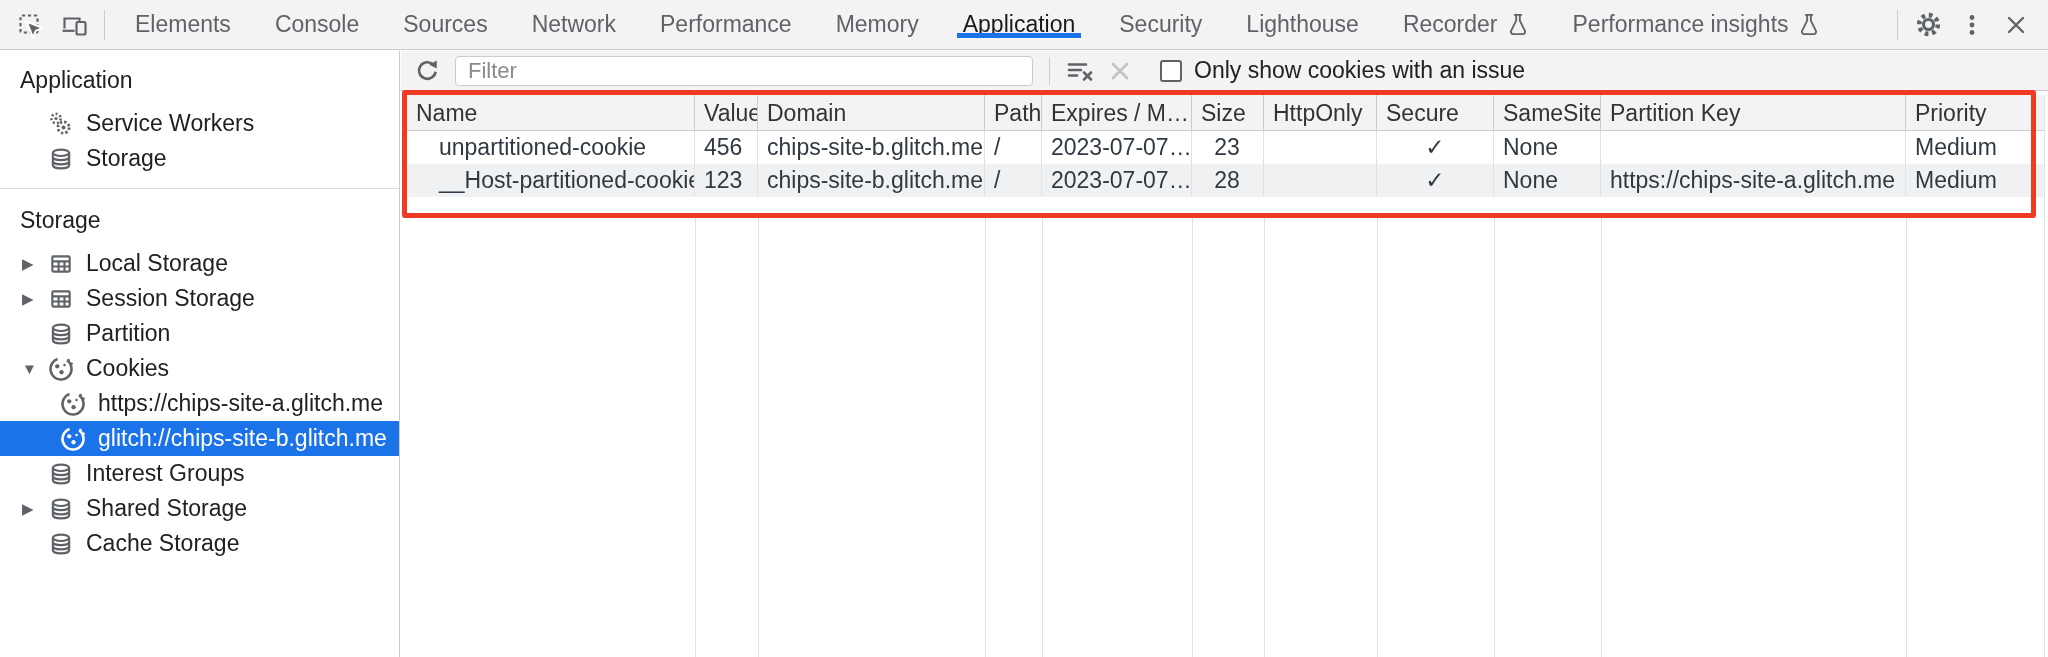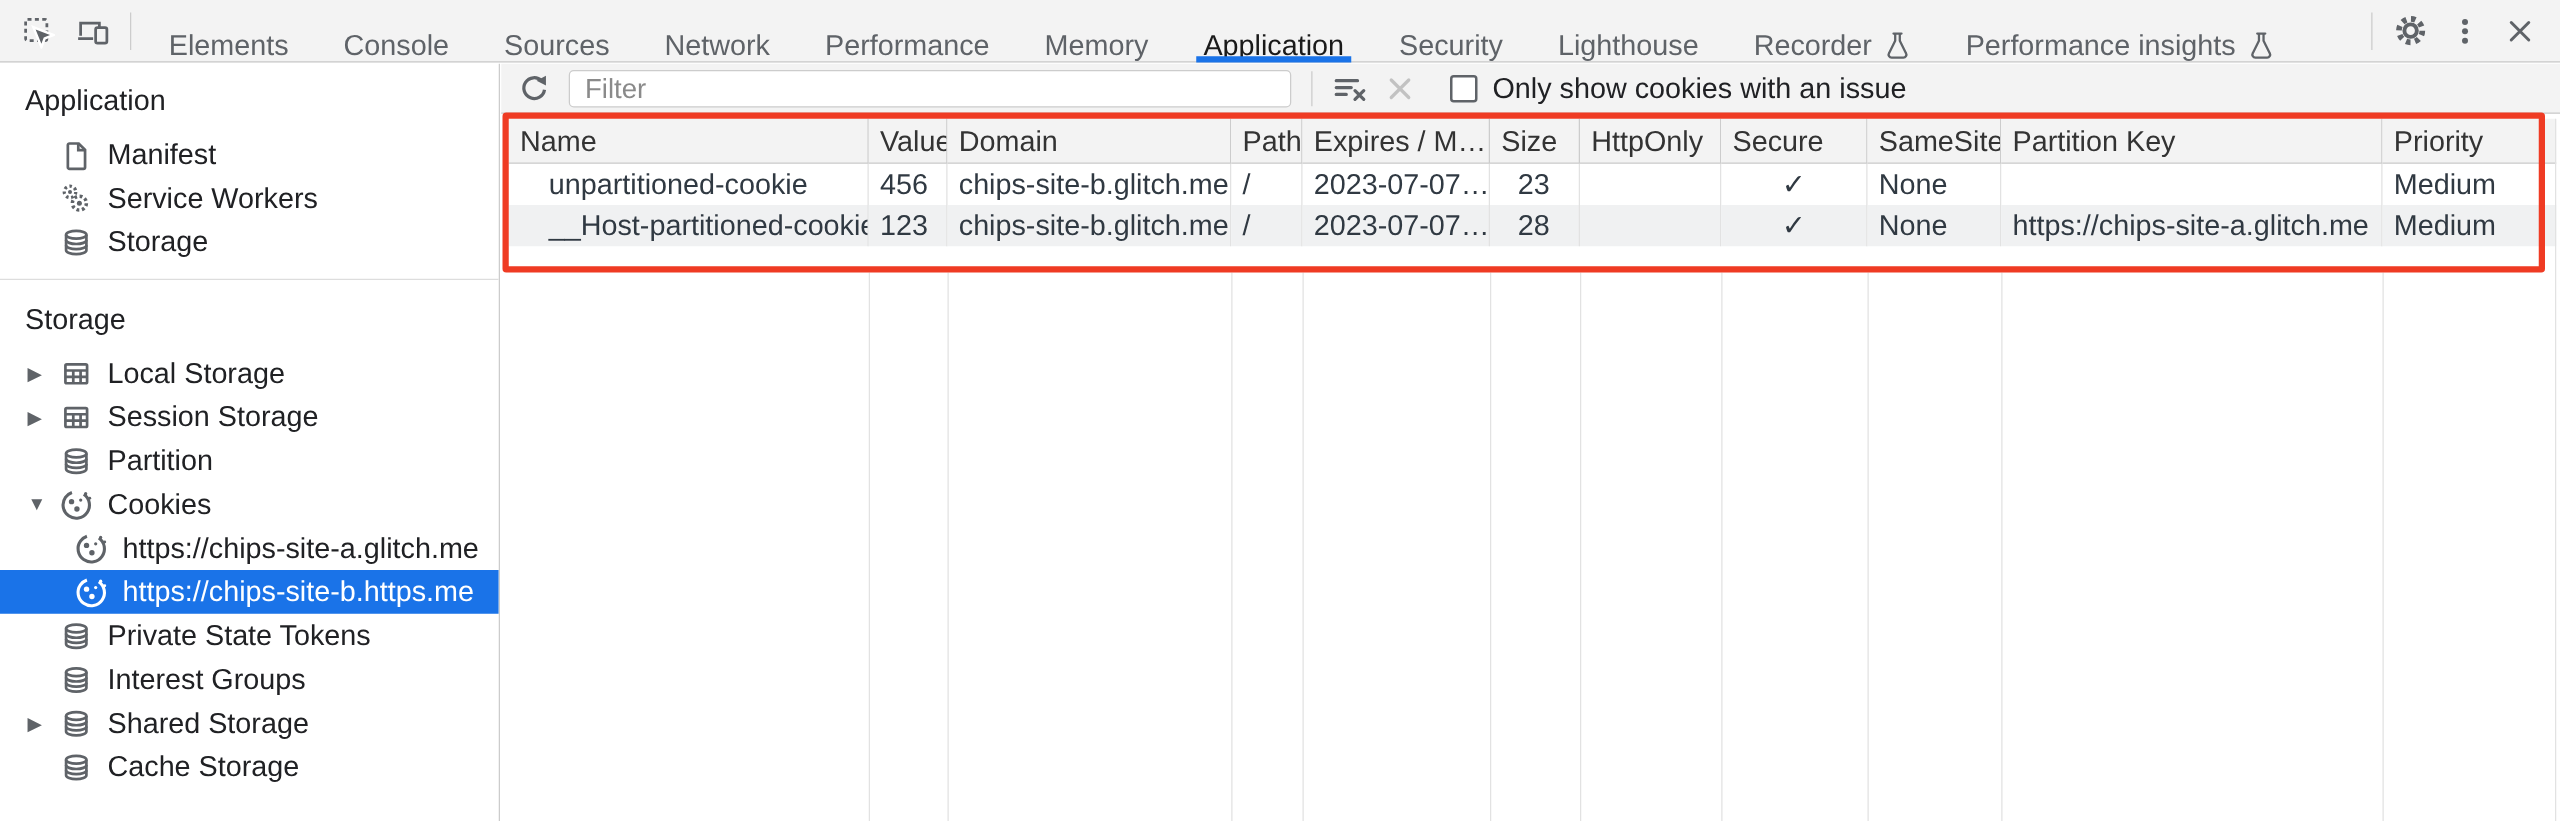--- a/index.html
+++ b/index.html
@@ -9,21 +9,21 @@
     -webkit-user-select:none;
   }
   
   .topbar{
     position:absolute;left:0;top:0;width:2048px;height:50px;
     background:#f3f3f3;border-bottom:1px solid #c9c9c9;
     display:flex;align-items:center;box-sizing:border-box;
   }
   .tool-ic{width:44px;height:50px;display:flex;align-items:center;justify-content:center;color:#5f6368;flex:0 0 auto;}
   .vsep{width:1px;height:30px;background:#ccc;flex:0 0 auto;margin:0 8px;}
-  .tabs{display:flex;height:50px;align-items:flex-end;flex:0 0 auto;}
+  .tabs{display:flex;height:50px;align-items:center;flex:0 0 auto;}
   .tab{
     position:relative;display:flex;align-items:center;gap:9px;
     padding:0 22px;font-size:23px;color:#5f6368;white-space:nowrap;cursor:default;
   }
   .tab.selected{color:#1a1a1a;}
   .tab.selected::after{
     content:"";position:absolute;left:16px;right:16px;bottom:0;height:5px;background:#1a73e8;
   }
   .flask{color:#5f6368;display:flex;align-items:center;}
   .topbar .spacer{flex:1 1 auto;}
@@ -183,30 +183,20 @@
       <svg width="24" height="24" viewBox="0 0 24 24">
           <path d="M5 5l14 14M19 5L5 19" stroke="currentColor" stroke-width="2.4" stroke-linecap="round"></path>
         </svg>
     </div>
   </div>
 </div>
 
 <div class="sidebar">
   <div class="section-h">Application</div>
 
-  <div class="sb-item">
-    <span class="sb-arrow"></span>
-    <span class="sb-icon">
-      <svg width="26" height="26" viewBox="0 0 24 24">
-          <path d="M7 3.5h6.8l4.7 4.7V21a1.2 1.2 0 0 1-1.2 1.2H7A1.2 1.2 0 0 1 5.8 21V4.7A1.2 1.2 0 0 1 7 3.5z" fill="none" stroke="currentColor" stroke-width="2"></path>
-          <path d="M13.5 3.8v4.6h4.6" fill="none" stroke="currentColor" stroke-width="2"></path>
-        </svg>
-    </span>
-    <span class="sb-label">Manifest</span>
-  </div>
 
   <div class="sb-item">
     <span class="sb-arrow"></span>
     <span class="sb-icon">
       <svg width="28" height="28" viewBox="0 0 28 28">
         <circle cx="9" cy="8.5" r="4.6" fill="none" stroke="currentColor" stroke-width="2.6" stroke-dasharray="2 2.13"></circle>
         <circle cx="9" cy="8.5" r="1.6" fill="currentColor"></circle>
         <circle cx="16.5" cy="17.5" r="5.6" fill="none" stroke="currentColor" stroke-width="2.8" stroke-dasharray="2.3 2.1"></circle>
         <circle cx="16.5" cy="17.5" r="2" fill="currentColor"></circle>
       </svg>
@@ -297,34 +287,23 @@
     <span class="sb-icon">
       <svg width="28" height="28" viewBox="0 0 26 26">
           <circle cx="13" cy="13" r="9.8" fill="none" stroke="currentColor" stroke-width="2.3" stroke-dasharray="52 9.6" transform="rotate(-55 13 13)"></circle>
           <circle cx="9.5" cy="10.5" r="2" fill="currentColor"></circle>
           <circle cx="13.5" cy="16" r="2" fill="currentColor"></circle>
           <circle cx="16.3" cy="9.3" r="1.2" fill="currentColor"></circle>
           <circle cx="20" cy="4.6" r="1.2" fill="currentColor"></circle>
           <circle cx="23" cy="8" r="1.1" fill="currentColor"></circle>
         </svg>
     </span>
-    <span class="sb-label">https://chips-site-b.https.me</span>
-  </div>
-
-  <div class="sb-item">
-    <span class="sb-arrow"></span>
-    <span class="sb-icon">
-      <svg width="26" height="26" viewBox="0 0 24 24">
-          <ellipse cx="12" cy="6.3" rx="7.5" ry="2.9" fill="none" stroke="currentColor" stroke-width="2"></ellipse>
-          <path d="M4.5 6.3v11.4c0 1.7 3.4 2.9 7.5 2.9s7.5-1.2 7.5-2.9V6.3" fill="none" stroke="currentColor" stroke-width="2"></path>
-          <path d="M4.5 10.2c0 1.7 3.4 2.9 7.5 2.9s7.5-1.2 7.5-2.9M4.5 14c0 1.7 3.4 2.9 7.5 2.9s7.5-1.2 7.5-2.9" fill="none" stroke="currentColor" stroke-width="2"></path>
-        </svg>
-    </span>
-    <span class="sb-label">Private State Tokens</span>
-  </div>
+    <span class="sb-label">glitch://chips-site-b.glitch.me</span>
+  </div>
+
 
   <div class="sb-item">
     <span class="sb-arrow"></span>
     <span class="sb-icon">
       <svg width="26" height="26" viewBox="0 0 24 24">
           <ellipse cx="12" cy="6.3" rx="7.5" ry="2.9" fill="none" stroke="currentColor" stroke-width="2"></ellipse>
           <path d="M4.5 6.3v11.4c0 1.7 3.4 2.9 7.5 2.9s7.5-1.2 7.5-2.9V6.3" fill="none" stroke="currentColor" stroke-width="2"></path>
           <path d="M4.5 10.2c0 1.7 3.4 2.9 7.5 2.9s7.5-1.2 7.5-2.9M4.5 14c0 1.7 3.4 2.9 7.5 2.9s7.5-1.2 7.5-2.9" fill="none" stroke="currentColor" stroke-width="2"></path>
         </svg>
     </span>

